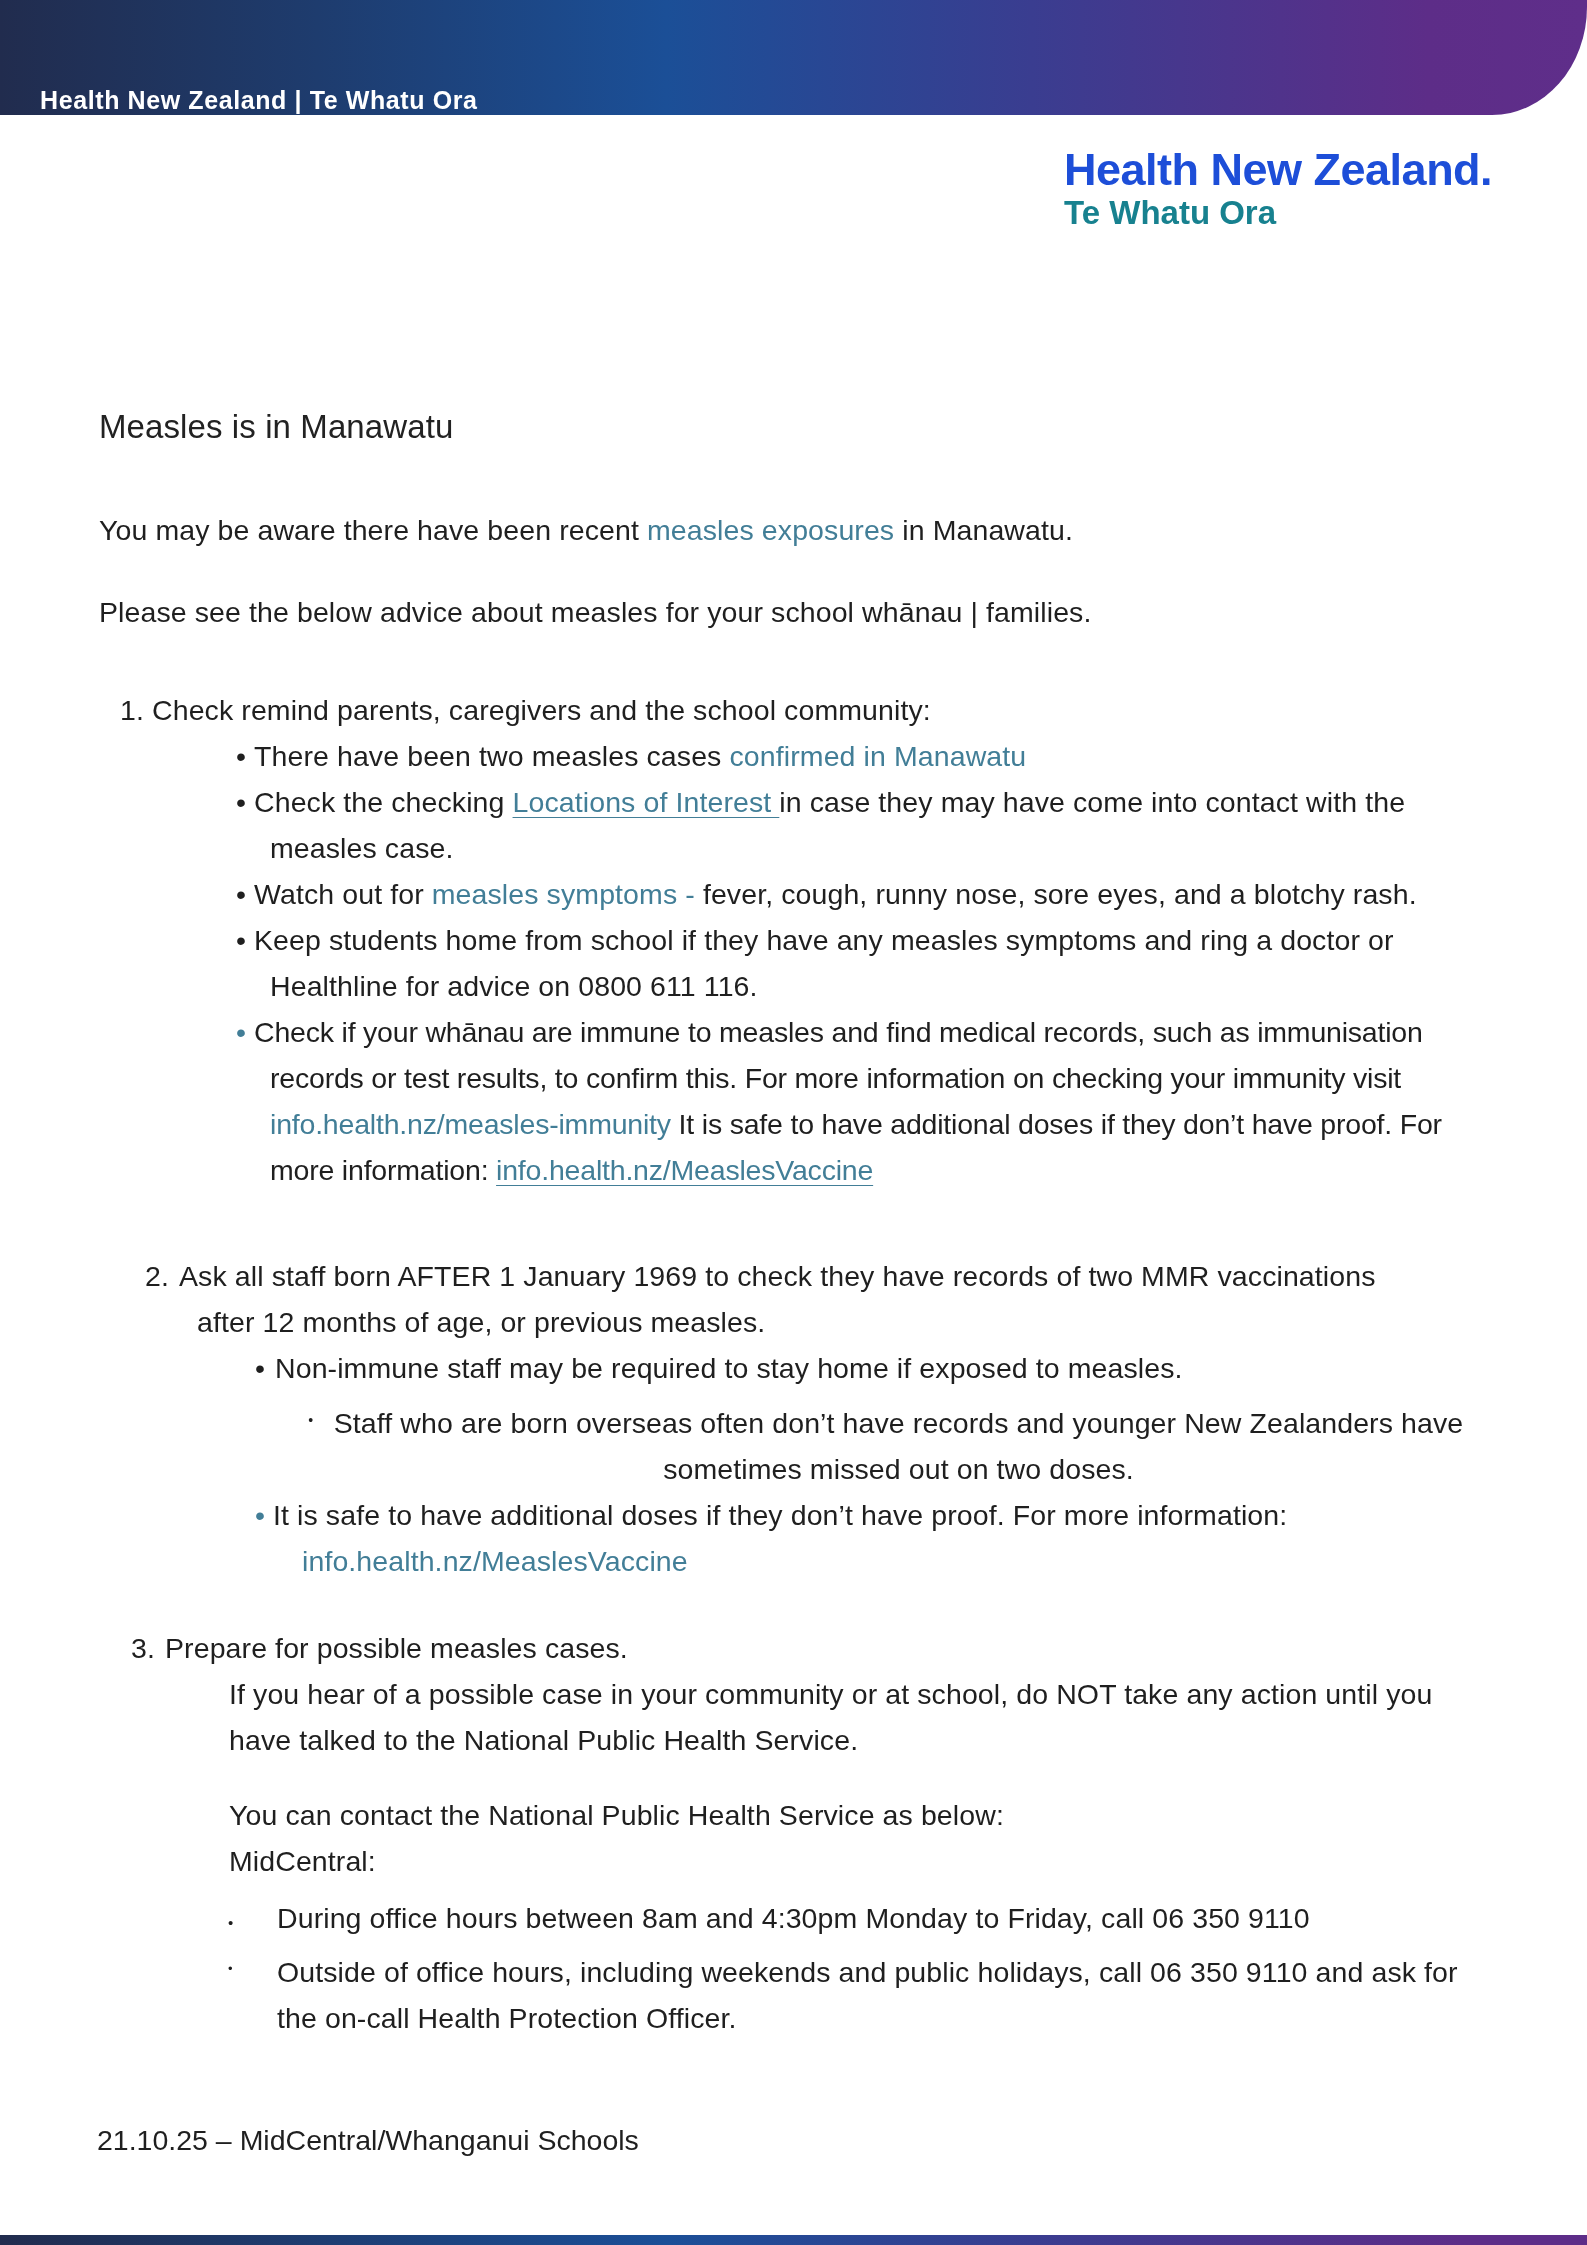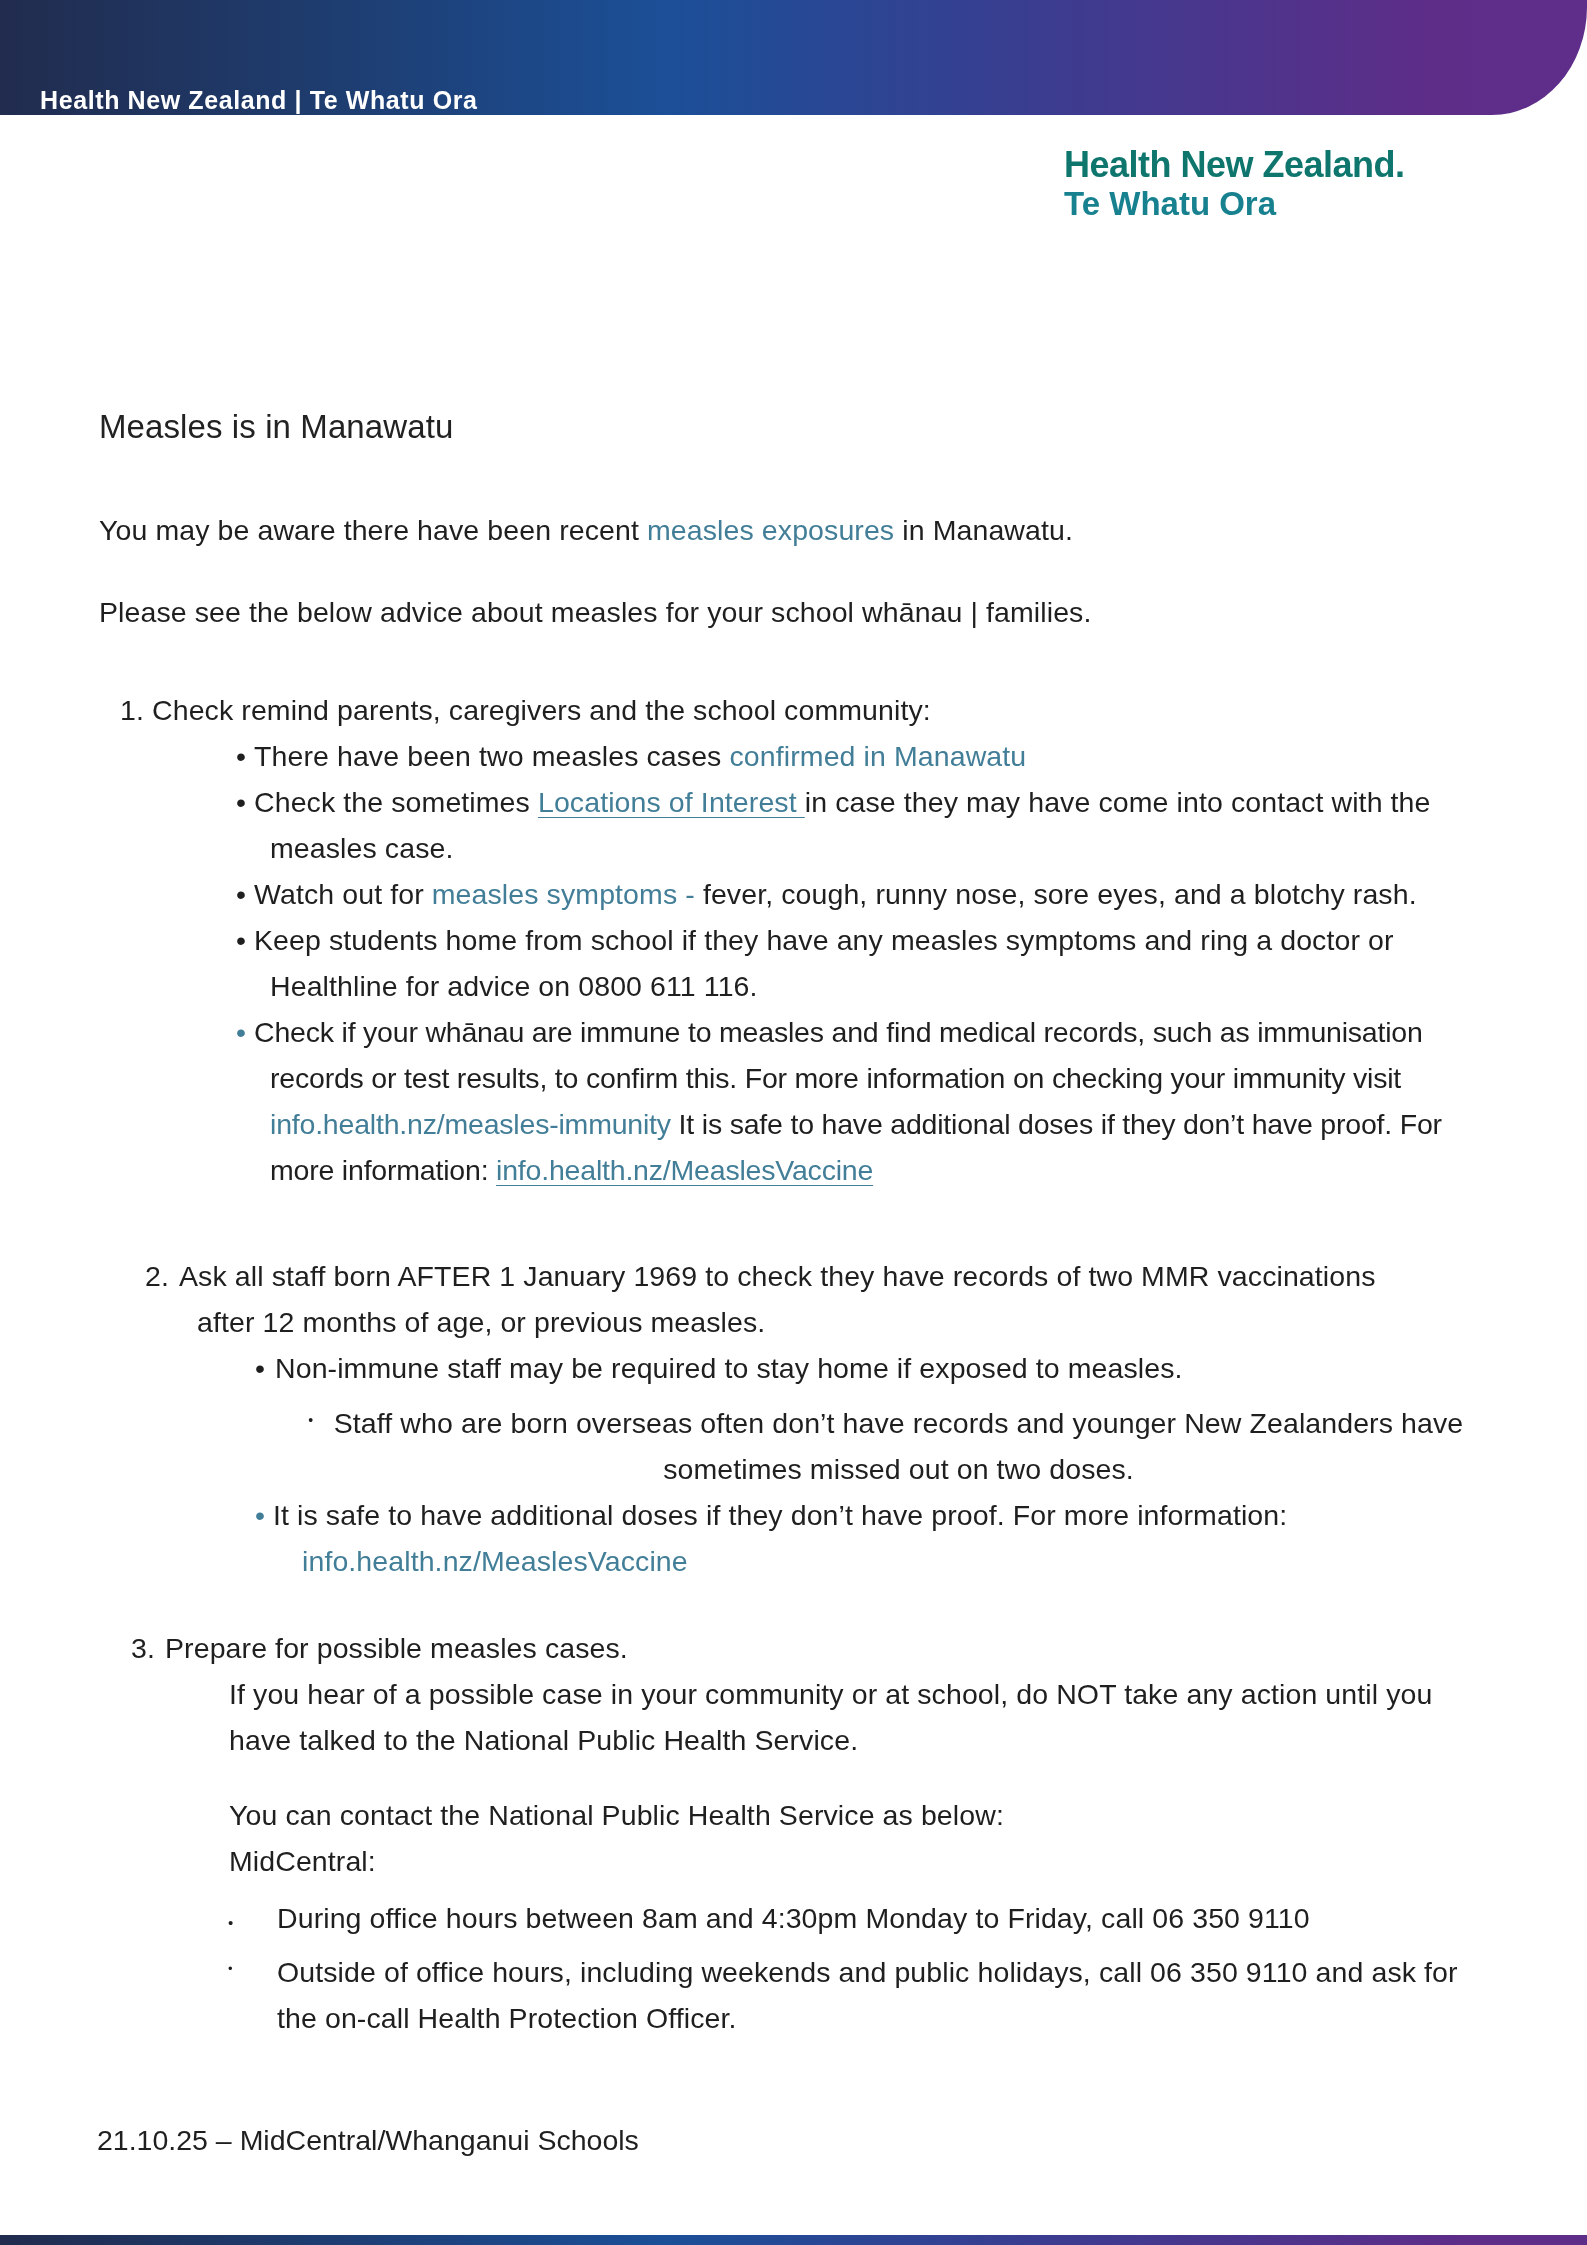--- a/index.html
+++ b/index.html
@@ -20,21 +20,21 @@
   }
   .topbar-text{
     padding-left:40px;
     color:#ffffff;
     font-size:25px;
     font-weight:600;
     letter-spacing:0.6px;
   }
   
   .logo{position:absolute;left:1064px;top:146px;line-height:1.05;}
-  .logo-line1{font-size:36px;font-weight:800;color:#0f766e;letter-spacing:-0.5px;}
+  .logo-line1{font-size:45px;font-weight:800;color:#1d4ed8;letter-spacing:-0.5px;}
   .logo-line2{font-size:33px;font-weight:800;color:#17818f;margin-top:3px;}
   
   .content{
     position:absolute;left:99px;top:404px;width:1394px;
     font-size:28.5px;line-height:46px;letter-spacing:0.1px;
   }
   .doc-title{font-size:33px;line-height:45px;font-weight:400;color:#222222;margin:0 0 58px 0;}
   .para{margin:0;}
   .p1{margin-bottom:36px;}
   .p2{margin-bottom:52px;}
@@ -97,21 +97,21 @@
 
     <p class="para p1"><span>You may be aware there have been recent </span><span class="link">measles exposures</span><span> in Manawatu.</span></p>
 
     <p class="para p2">Please see the below advice about measles for your school whānau | families.</p>
 
     <div class="num-item item1">
       <p class="ni-head"><span class="num">1.</span><span>Check remind parents, caregivers and the school community:</span></p>
 
       <div class="bul s1"><span class="dot">•</span><span>There have been two measles cases </span><span class="link">confirmed in Manawatu</span></div>
 
-      <div class="bul s1"><span class="dot">•</span><span>Check the sometimes </span><span class="link u">Locations of Interest </span><span>in case they may have come into contact with the measles case.</span></div>
+      <div class="bul s1"><span class="dot">•</span><span>Check the checking </span><span class="link u">Locations of Interest </span><span>in case they may have come into contact with the measles case.</span></div>
 
       <div class="bul s1"><span class="dot">•</span><span>Watch out for </span><span class="link">measles symptoms -</span><span> fever, cough, runny nose, sore eyes, and a blotchy rash.</span></div>
 
       <div class="bul s1"><span class="dot">•</span><span>Keep students home from school if they have any measles symptoms and ring a doctor or Healthline for advice on 0800 611 116.</span></div>
 
       <div class="bul s1 b5"><span class="dot teal">•</span><span>Check if your whānau are immune to measles and find medical records, such as immunisation records or test results, to confirm this. For more information on checking your immunity visit </span><span class="link">info.health.nz/measles-immunity</span><span> It is safe to have additional doses if they don’t have proof. For more information: </span><span class="link u">info.health.nz/MeaslesVaccine</span></div>
     </div>
 
     <div class="num-item item2">
       <p class="ni-head"><span class="num">2.</span><span>Ask all staff born AFTER 1 January 1969 to check they have records of two MMR vaccinations after 12 months of age, or previous measles.</span></p>

